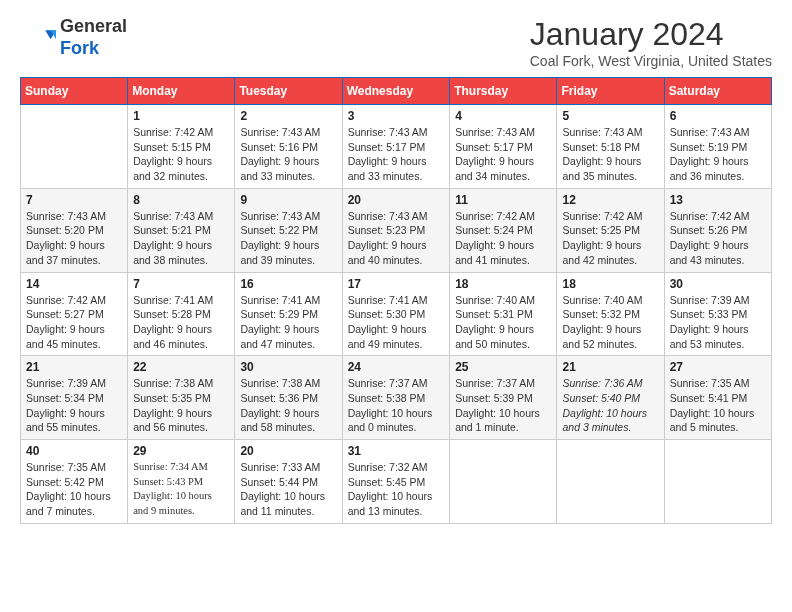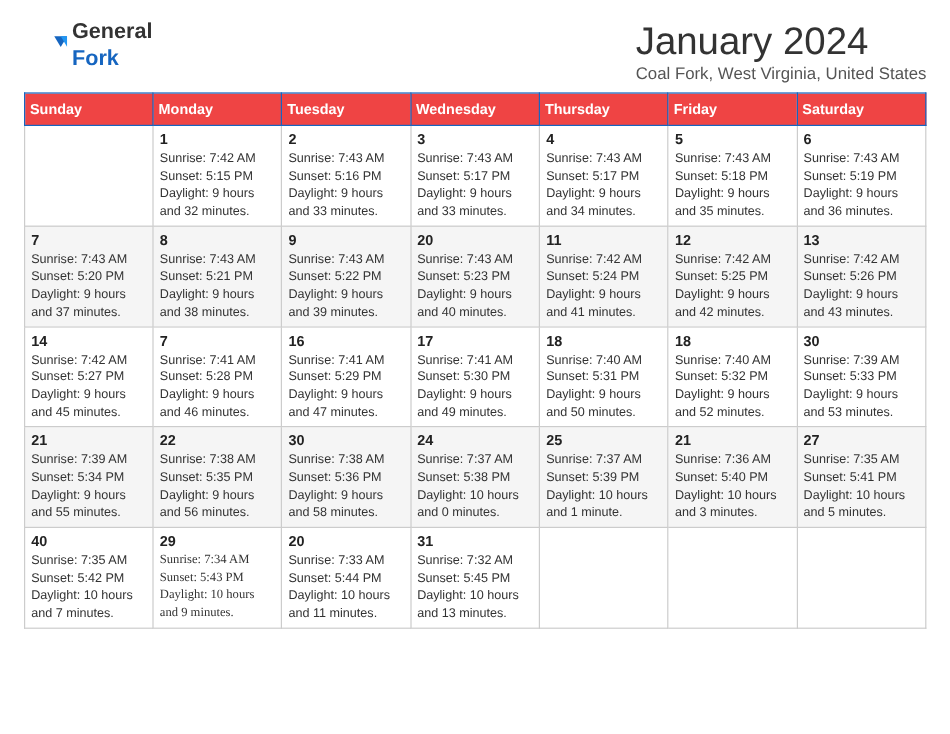--- a/index.html
+++ b/index.html
@@ -294,21 +294,21 @@
         </td>
         <td>
           <div class="day-number">25</div>
           <div class="day-info" style="white-space: pre-line;">Sunrise: 7:37 AM
 Sunset: 5:39 PM
 Daylight: 10 hours
 and 1 minute.</div>
         </td>
         <td>
           <div class="day-number">21</div>
-          <div class="day-info" style="white-space: pre-line;">Sunrise: 7:36 AM
+          <div class="day-info" style="white-space: pre-line; font-style: italic;">Sunrise: 7:36 AM
 Sunset: 5:40 PM
 Daylight: 10 hours
 and 3 minutes.</div>
         </td>
         <td>
           <div class="day-number">27</div>
           <div class="day-info" style="white-space: pre-line;">Sunrise: 7:35 AM
 Sunset: 5:41 PM
 Daylight: 10 hours
 and 5 minutes.</div>

